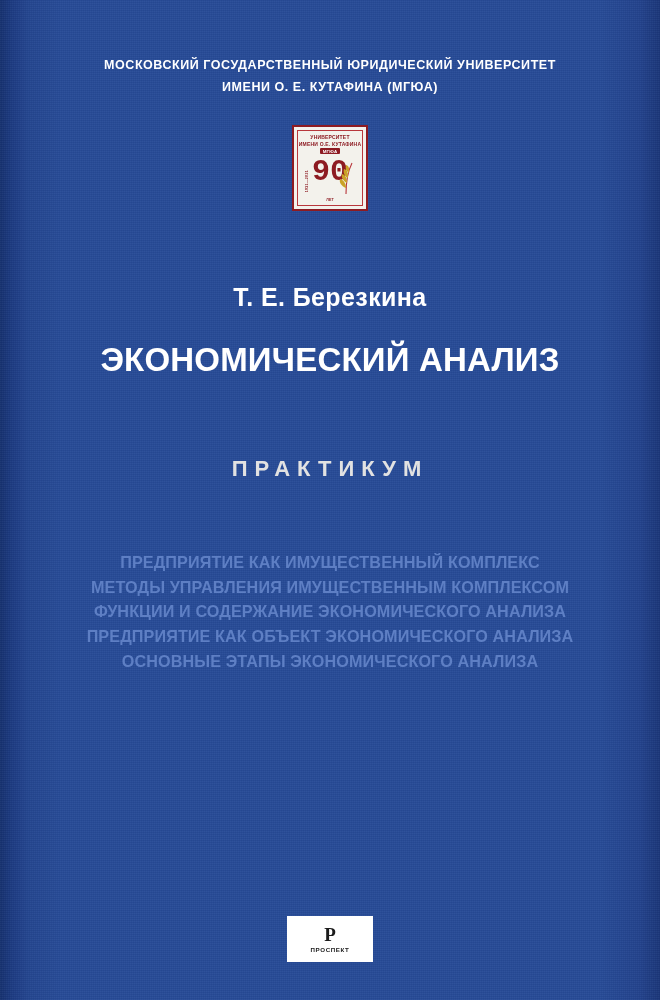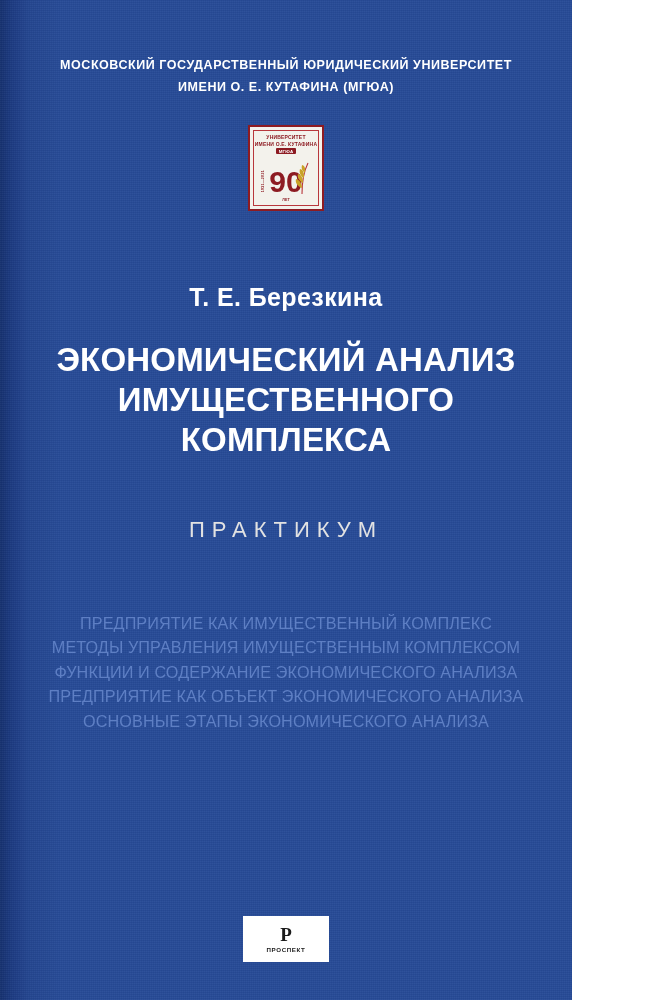--- a/index.html
+++ b/index.html
@@ -9,21 +9,21 @@
   }
   body {
     width: 672px;
     height: 1000px;
     font-family: "Liberation Sans", sans-serif;
     overflow: hidden;
   }
 
   .cover {
     position: relative;
-    width: 572px;
+    width: 660px;
     height: 1000px;
     background: #1f3f8f;
     background-image:
       linear-gradient(to right,
         #15306f 0px, #1c3a82 12px, #23458f 28px, #264a97 60px,
         #264a97 600px, #22428c 640px, #1a3579 660px, #132c67 672px);
     box-sizing: border-box;
     overflow: hidden;
   }
 
@@ -104,22 +104,22 @@
     background: #8d1b22;
     padding: 0.5px 3px;
     border-radius: 1px;
     letter-spacing: 0.2px;
   }
   .emblem-number {
     font-size: 30px;
     font-weight: bold;
     color: #8d1b22;
     line-height: 0.95;
-    margin-top: 14px;
-    font-family: Liberation Sans, sans-serif;
+    margin-top: 4px;
+    font-family: Liberation Mono, monospace;
   }
   .emblem-leaf {
     position: absolute;
     right: 5px;
     bottom: 10px;
     width: 22px;
     height: 34px;
   }
   .emblem-bottom {
     position: absolute;
@@ -167,35 +167,35 @@
     display: block;
     text-transform: uppercase;
   }
   .title-line.big {
     font-size: 46px;
     letter-spacing: 1px;
     margin-top: 2px;
   }
 
   .subtitle {
-    margin-top: 56px;
+    margin-top: 76px;
     color: #e2e2e2;
     font-size: 22px;
-    font-weight: normal;
+    font-weight: bold;
     letter-spacing: 7px;
     text-transform: uppercase;
     text-align: right;
   }
 
   .topics {
     margin-top: 68px;
     text-align: center;
     color: #5e7fc4;
     font-size: 16.2px;
-    font-weight: normal;
+    font-weight: bold;
     line-height: 1.52;
     letter-spacing: 0.1px;
     text-transform: uppercase;
   }
 
   .spacer { flex: 1 1 auto; }
 
   .publisher {
     margin-bottom: 38px;
     width: 86px;
@@ -247,21 +247,20 @@
           <path d="M14 12 C11 10 10 7 11 4 C15 5 14 9 14 12 Z" fill="#c9a227"></path>
         </svg>
         <div class="emblem-bottom">ЛЕТ</div>
       </div>
     </div>
 
     <div class="author">Т. Е. Березкина</div>
 
     <div class="title">
       <span class="title-line">ЭКОНОМИЧЕСКИЙ АНАЛИЗ</span>
-      <span class="title-line">ИМУЩЕСТВЕННОГО КОМПЛЕКСА</span>
     </div>
 
     <div class="subtitle">ПРАКТИКУМ</div>
 
     <div class="topics">
       <div>ПРЕДПРИЯТИЕ КАК ИМУЩЕСТВЕННЫЙ КОМПЛЕКС</div>
       <div>МЕТОДЫ УПРАВЛЕНИЯ ИМУЩЕСТВЕННЫМ КОМПЛЕКСОМ</div>
       <div>ФУНКЦИИ И СОДЕРЖАНИЕ ЭКОНОМИЧЕСКОГО АНАЛИЗА</div>
       <div>ПРЕДПРИЯТИЕ КАК ОБЪЕКТ ЭКОНОМИЧЕСКОГО АНАЛИЗА</div>
       <div>ОСНОВНЫЕ ЭТАПЫ ЭКОНОМИЧЕСКОГО АНАЛИЗА</div>

